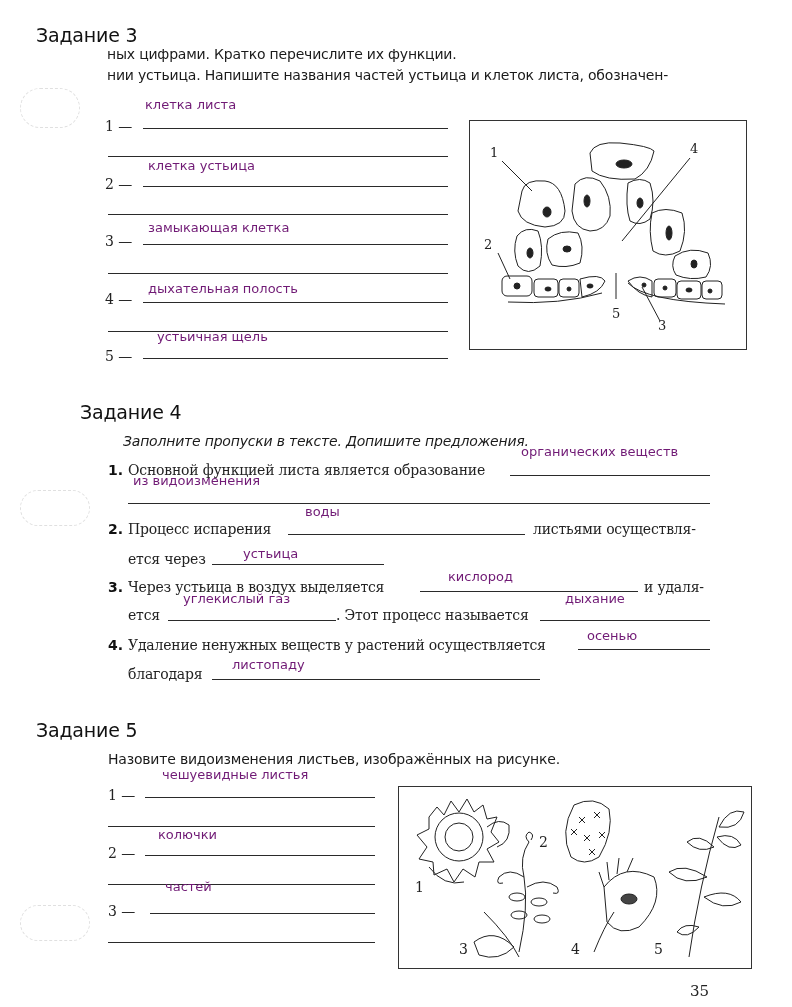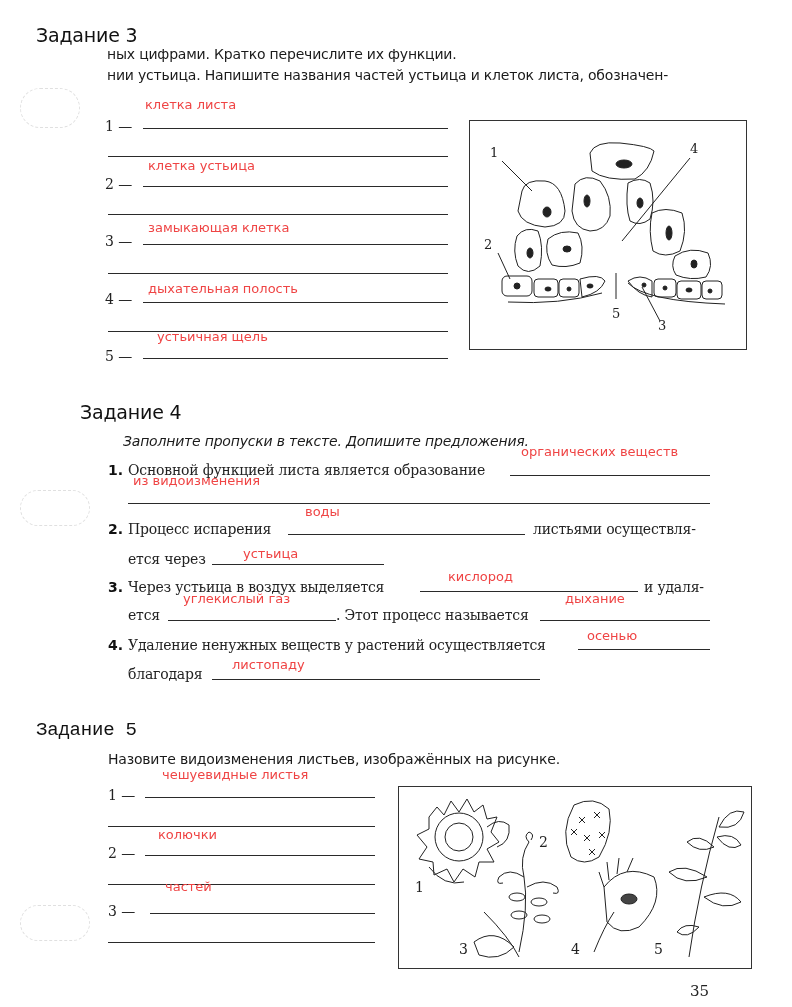--- a/index.html
+++ b/index.html
@@ -4,21 +4,21 @@
 <style>
   * { margin:0; padding:0; box-sizing:border-box; }
   html, body { width:792px; height:1007px; background:#ffffff; overflow:hidden; }
   body { position:relative; color:#1a1a1a; font-family:"Liberation Sans", sans-serif; }
   .abs { position:absolute; }
   .heading { font-family:"DejaVu Sans", sans-serif; font-size:19px; font-weight:normal; color:#111; letter-spacing:-0.2px; }
   .instr { font-family:"DejaVu Sans", sans-serif; font-size:14px; color:#1a1a1a; line-height:21px; letter-spacing:-0.2px; }
   .serif { font-family:"DejaVu Serif", serif; font-size:14px; color:#222; letter-spacing:-0.2px; }
   .num { font-family:"DejaVu Serif", serif; font-size:14px; color:#222; }
   .bold-num { font-family:"DejaVu Sans", sans-serif; font-weight:bold; font-size:14px; color:#111; }
-  .ans { font-family:"DejaVu Sans", sans-serif; font-size:13px; color:#ef4444; white-space:nowrap; }
+  .ans { font-family:"DejaVu Sans", sans-serif; font-size:13px; color:#701a75; white-space:nowrap; }
   .line { position:absolute; height:1px; background:#2a2a2a; }
   .fig { position:absolute; border:1.5px solid #333; background:#fff; }
   .ghost { position:absolute; border:1px dashed #d4d4d4; opacity:0.7; }
 </style>
 </head>
 <body>
 
 <div class="ghost" style="left:20px;top:88px;width:60px;height:40px;border-radius:30px;"></div>
 <div class="ghost" style="left:20px;top:490px;width:70px;height:36px;border-radius:30px;"></div>
 <div class="ghost" style="left:20px;top:905px;width:70px;height:36px;border-radius:30px;"></div>
@@ -149,21 +149,21 @@
 <div class="line" style="left:540px;top:620px;width:170px;"></div>
 
 <div class="abs ans" style="left:587px;top:628px;">осенью</div>
 <div class="abs bold-num" style="left:108px;top:637px;">4.</div>
 <div class="abs serif" style="left:128px;top:637px;">Удаление ненужных веществ у растений осуществляется</div>
 <div class="line" style="left:578px;top:649px;width:132px;"></div>
 <div class="abs ans" style="left:232px;top:657px;">листопаду</div>
 <div class="abs serif" style="left:128px;top:666px;text-align:center;">благодаря</div>
 <div class="line" style="left:212px;top:679px;width:328px;"></div>
 
-<div class="abs heading" style="left:36px;top:719px;font-family:Liberation Mono, monospace;">Задание 5</div>
+<div class="abs heading" style="left:36px;top:719px;">Задание 5</div>
 <div class="abs instr" style="left:108px;top:749px;">Назовите видоизменения листьев, изображённых на рисунке.</div>
 
 <div class="abs ans" style="left:162px;top:767px;">чешуевидные листья</div>
 <div class="abs num" style="left:108px;top:787px;">1 —</div>
 <div class="line" style="left:145px;top:797px;width:230px;"></div>
 <div class="line" style="left:108px;top:826px;width:267px;"></div>
 
 <div class="abs ans" style="left:158px;top:827px;">колючки</div>
 <div class="abs num" style="left:108px;top:845px;">2 —</div>
 <div class="line" style="left:145px;top:855px;width:230px;"></div>

